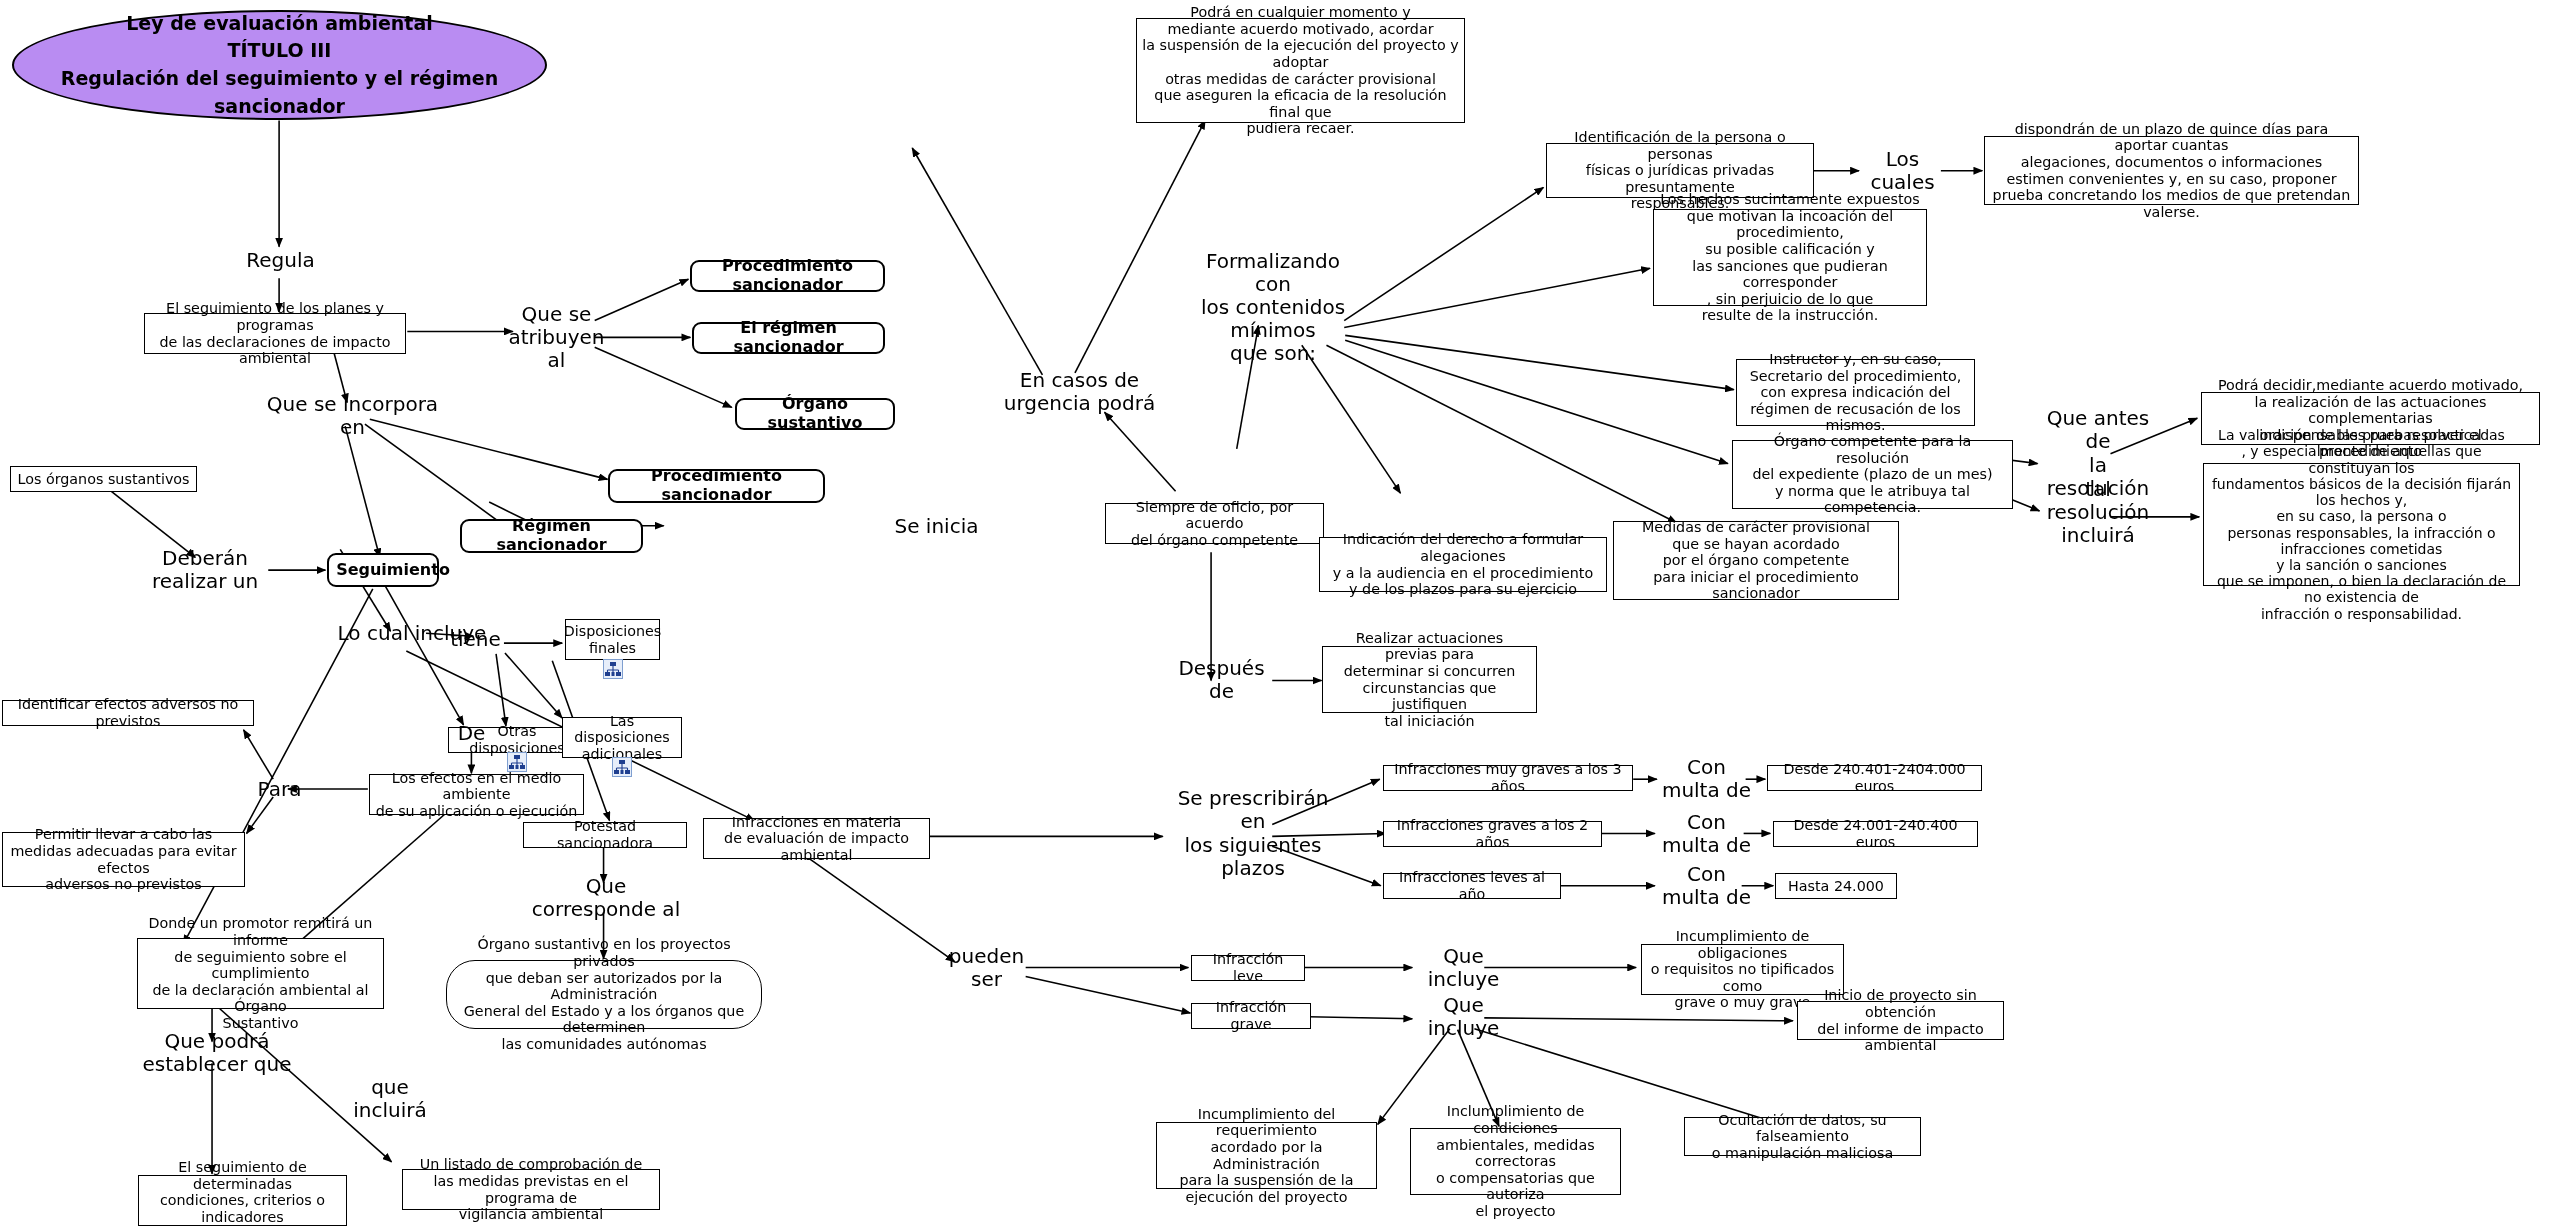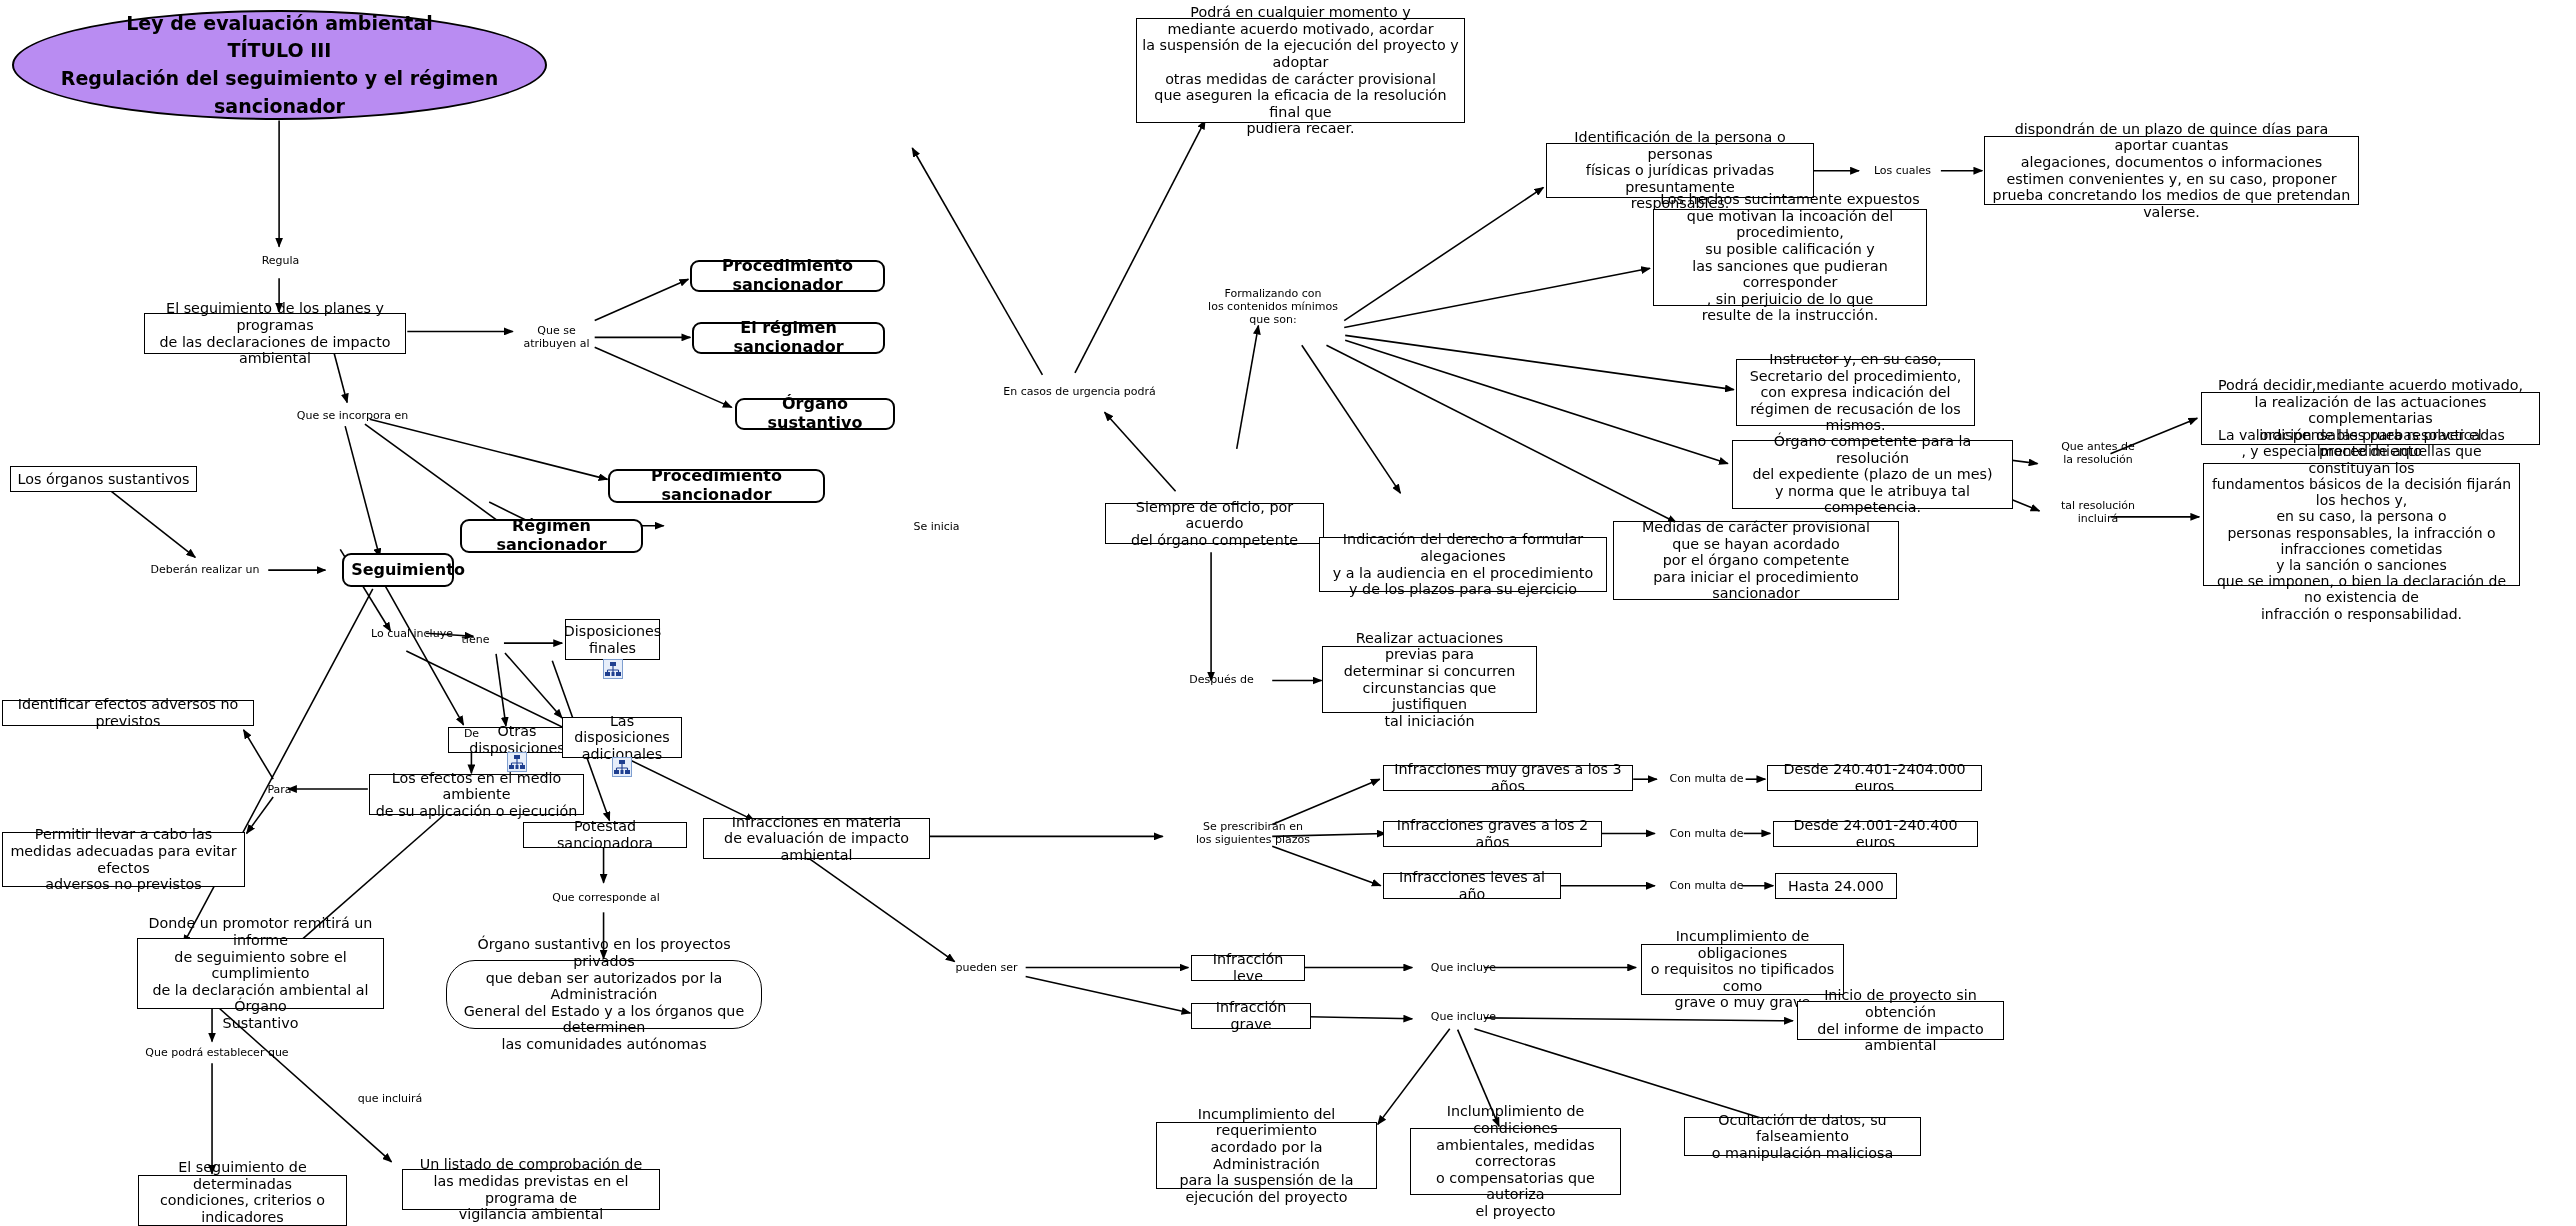--- a/index.html
+++ b/index.html
@@ -38,21 +38,21 @@
     border-radius:9px;
     background:#ffffff;
     font-weight:bold;
     font-size:16px;
     padding:3px 9px;
   }
   
   .link{
     background:transparent;
     border:none;
-    font-size:11px;
+    font-size:20px;
     color:#000000;
   }
   
   .ellipse{
     border:2px solid #000000;
     border-radius:50%;
     background:#b98cf2;
     font-weight:bold;
     font-size:19px;
     line-height:1.45;
@@ -292,21 +292,21 @@
 y la sanción o sanciones
 que se imponen, o bien la declaración de no existencia de
 infracción o responsabilidad.</div>
 
   <div class="node link" style="left:258px;top:404px;width:189px;height:24px;">Que se incorpora en</div>
 
   <div class="node box" style="left:10px;top:466px;width:187px;height:26px;">Los órganos sustantivos</div>
 
   <div class="node link" style="left:140px;top:559px;width:130px;height:22px;">Deberán realizar un</div>
 
-  <div class="node rbox" style="left:342px;top:553px;width:112px;height:34px;padding-left:29px;">Seguimiento</div>
+  <div class="node rbox" style="left:327px;top:553px;width:112px;height:34px;padding-left:29px;">Seguimiento</div>
 
   <div class="node rbox" style="left:608px;top:469px;width:217px;height:34px;">Procedimiento sancionador</div>
 
   <div class="node rbox" style="left:460px;top:519px;width:183px;height:34px;">Régimen sancionador</div>
 
   <div class="node link" style="left:893px;top:516px;width:87px;height:22px;">Se inicia</div>
 
   <div class="node box" style="left:1105px;top:503px;width:219px;height:41px;">Siempre de oficio, por acuerdo
 del órgano competente</div>
 

